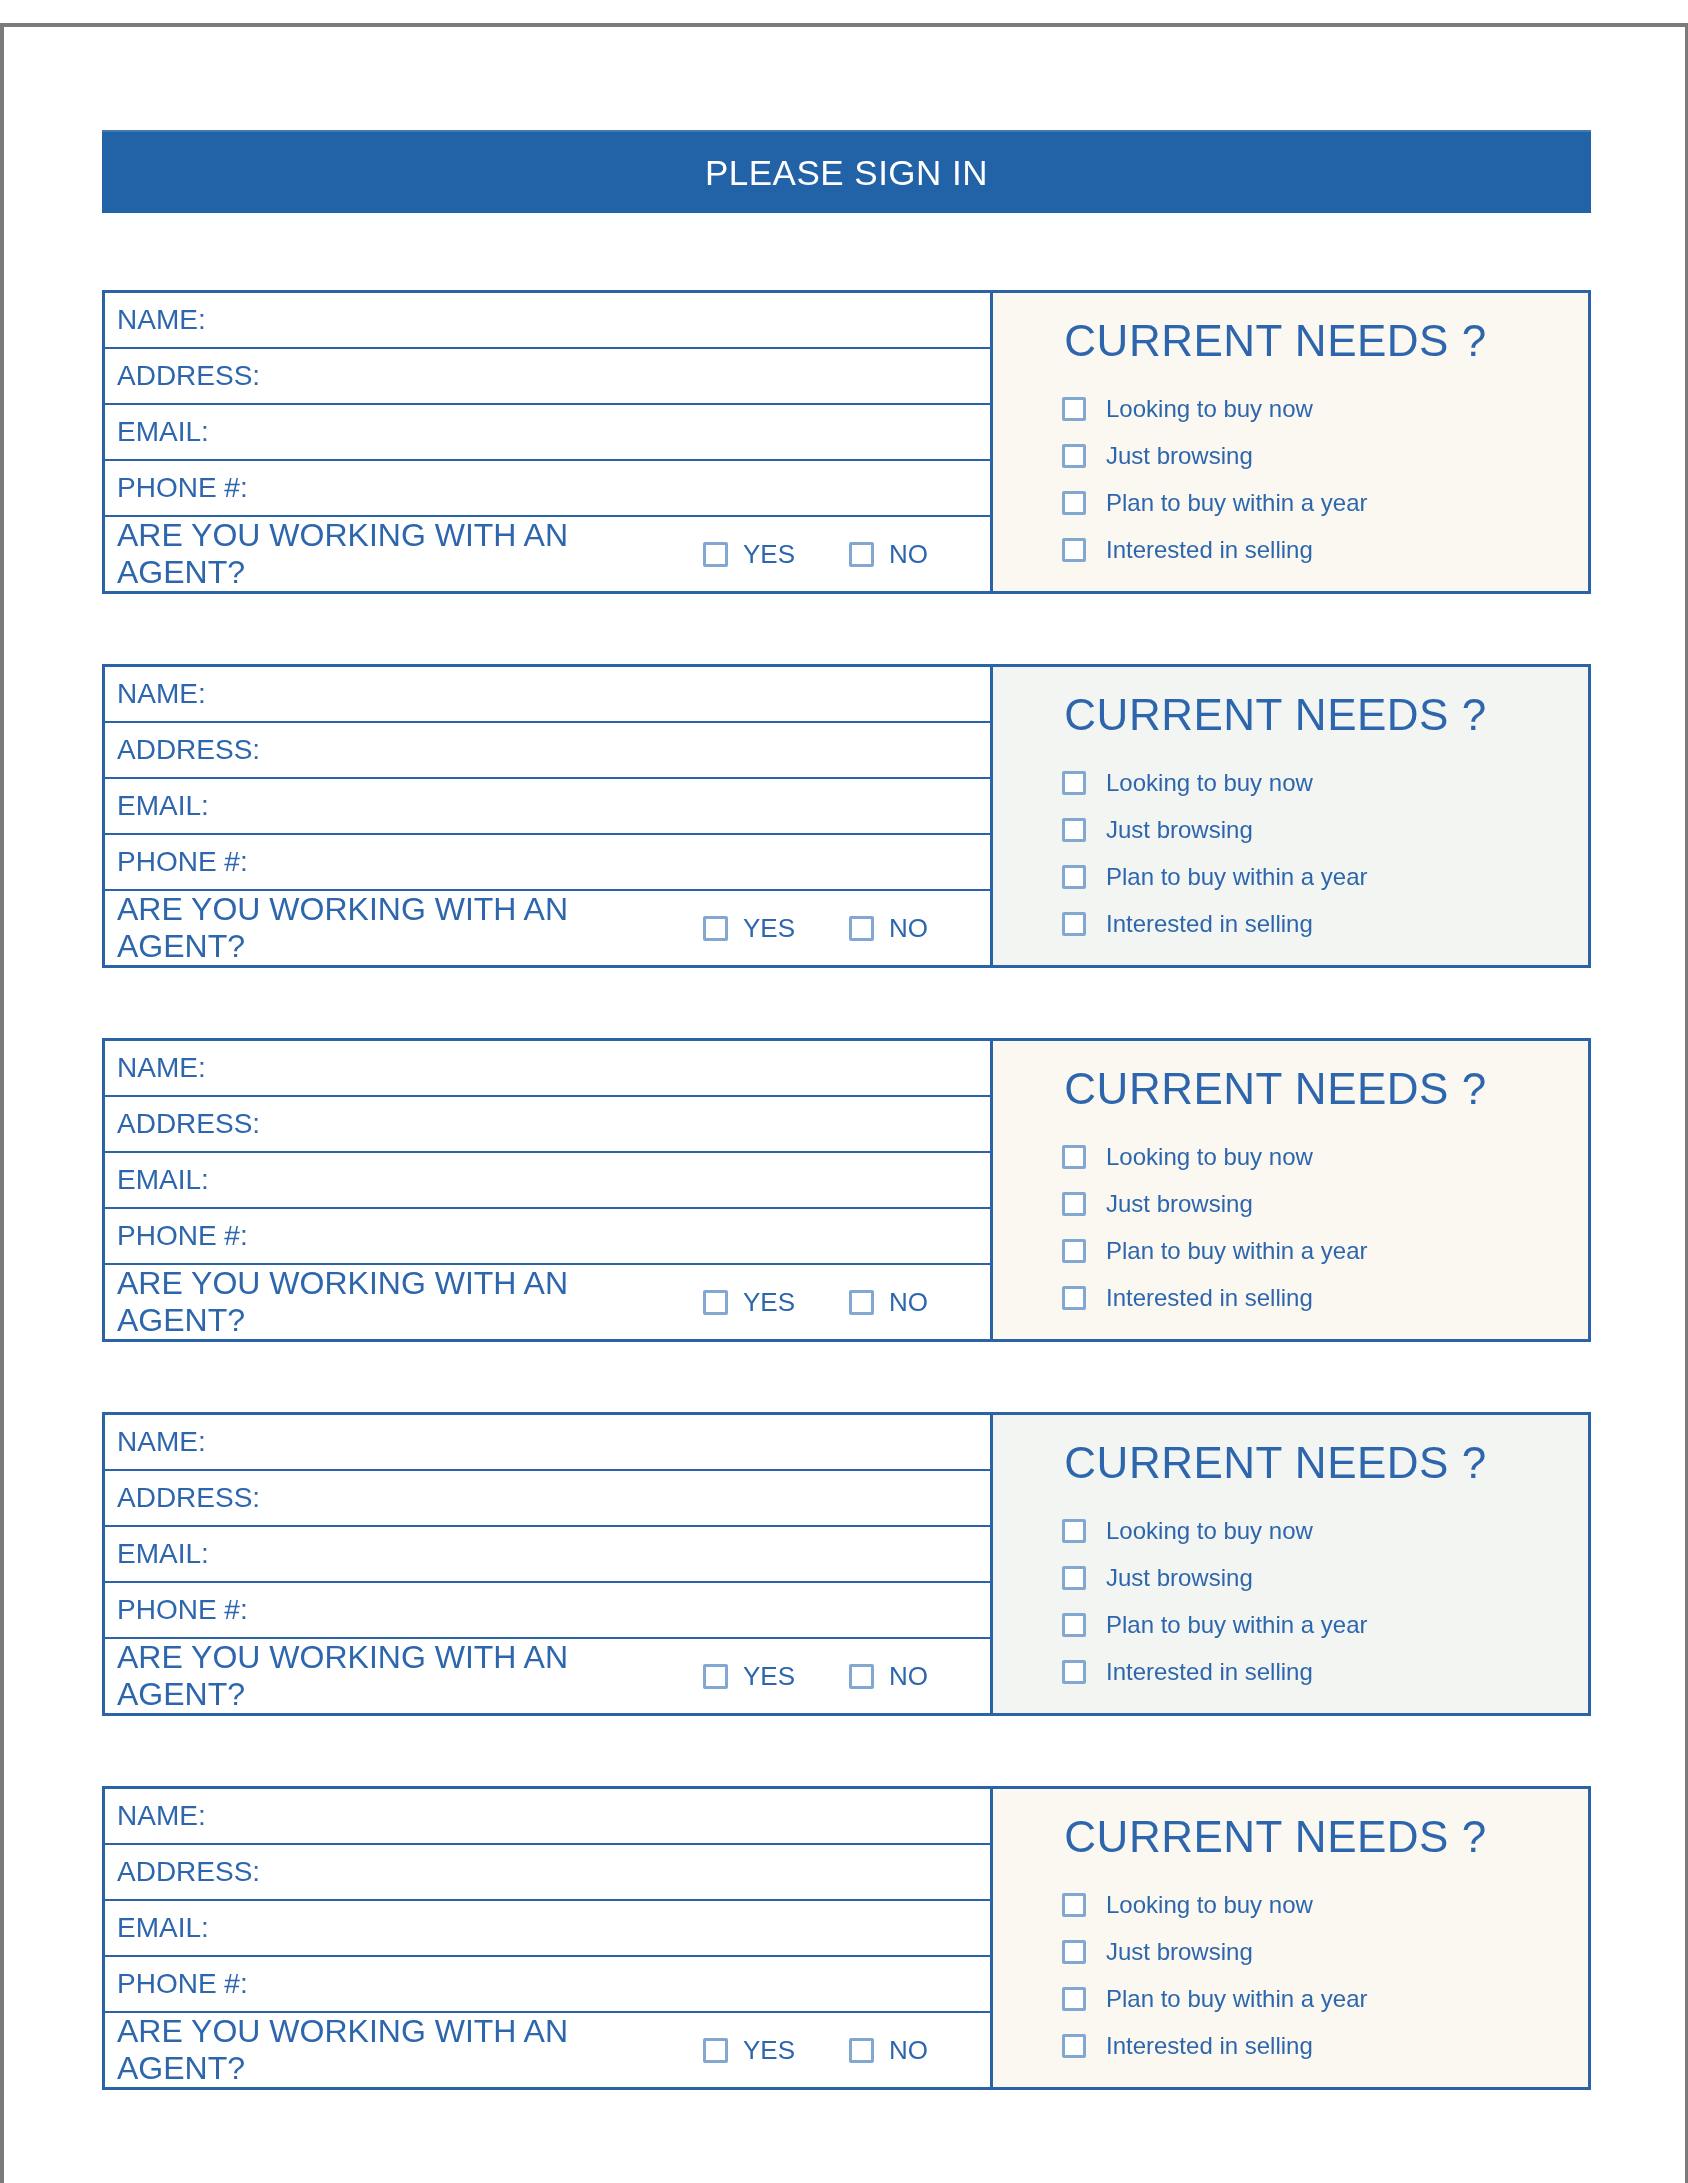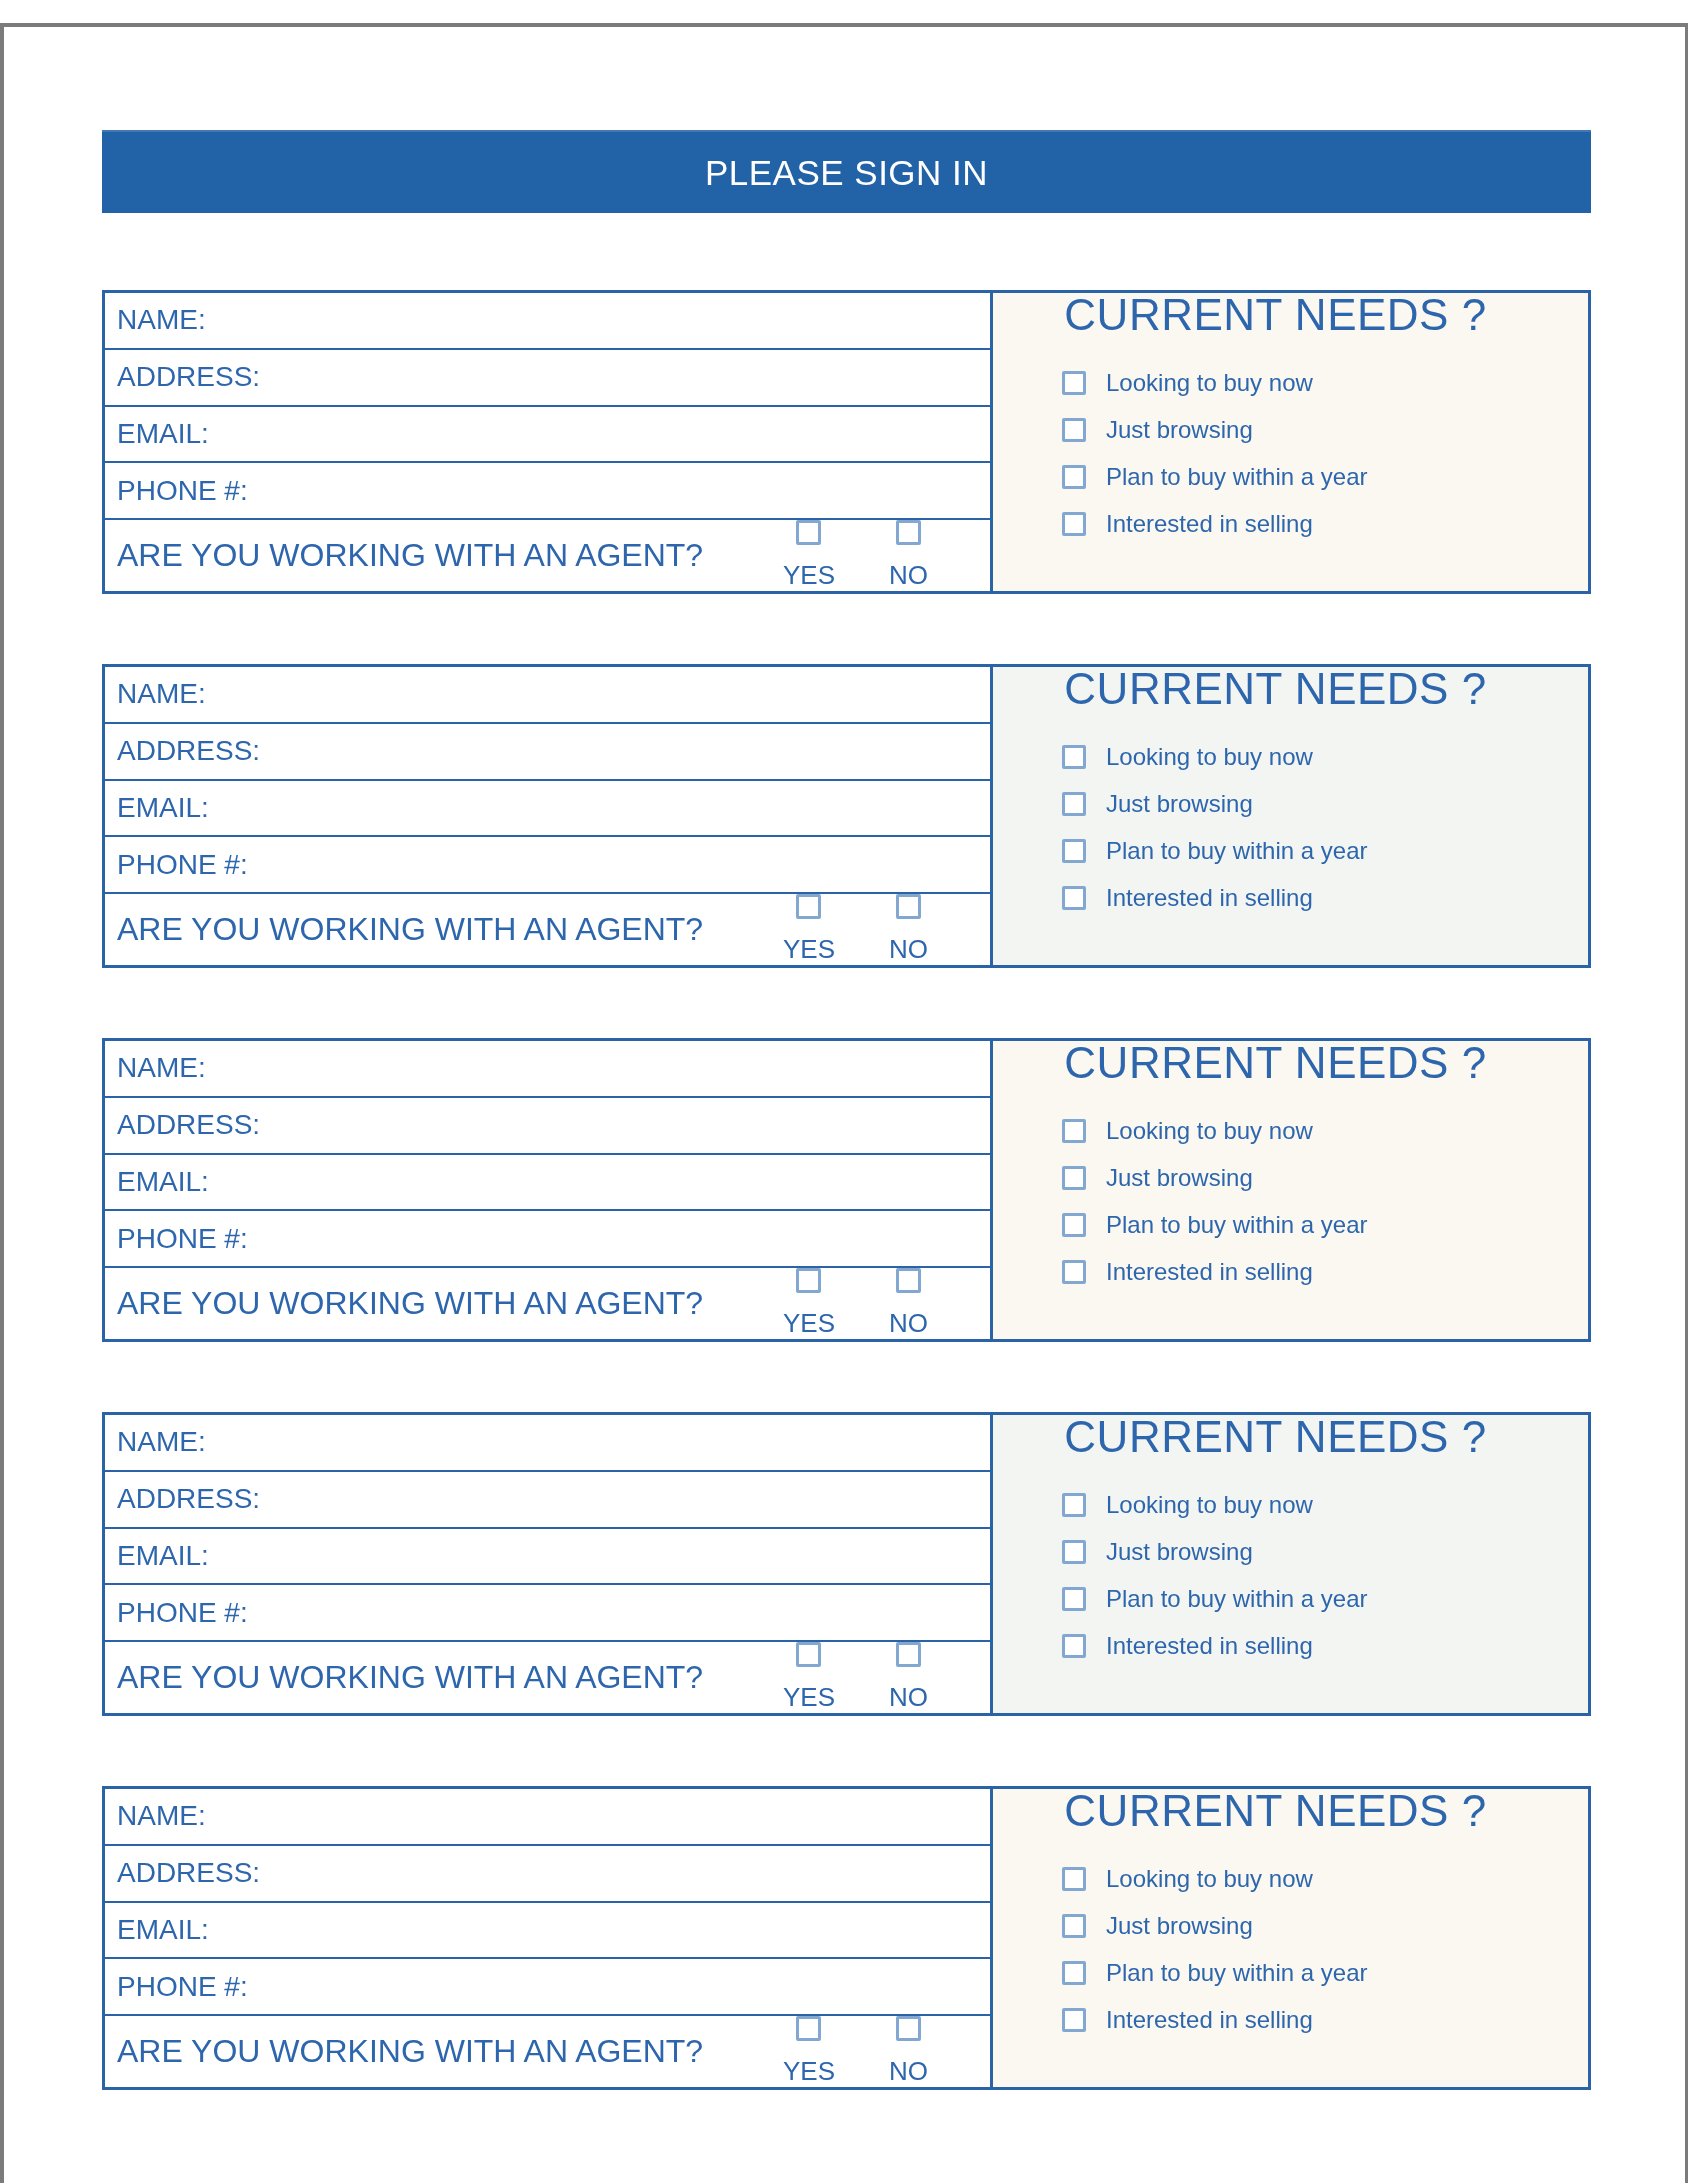--- a/index.html
+++ b/index.html
@@ -61,33 +61,34 @@
     background:#fff;
   }
   .row .lbl{
     font-size:28px;color:var(--blue-text);letter-spacing:0px;
   }
   .agent-row{
     flex:1;border-bottom:none;height:auto;
     display:flex;align-items:center;padding-left:12px;
   }
   .agent-row .q{font-size:32px;color:var(--blue-text);}
-  .choice{display:flex;align-items:center;gap:15px;flex-direction:column;}
+  .choice{display:flex;align-items:center;gap:15px;}
   .choice-yes{margin-left:auto;}
   .choice-no{margin-left:54px;margin-right:62px;}
   .cb{
     width:25px;height:25px;
     border:3px solid var(--cb-border);
     border-radius:2px;
     background:#fff;
     flex:none;
   }
   .choice .cb-label{font-size:26px;color:var(--blue-text);}
   .panel{
     flex:1;
+    padding-top:26px;
     background:var(--panel-cream);
   }
   .panel.cream{background:var(--panel-cream);}
   .panel.gray{background:var(--panel-gray);}
   .needs-title{
     font-weight:400;
     font-size:44px;line-height:1;
     color:var(--blue-text);
     text-align:center;
     padding-right:30px;

